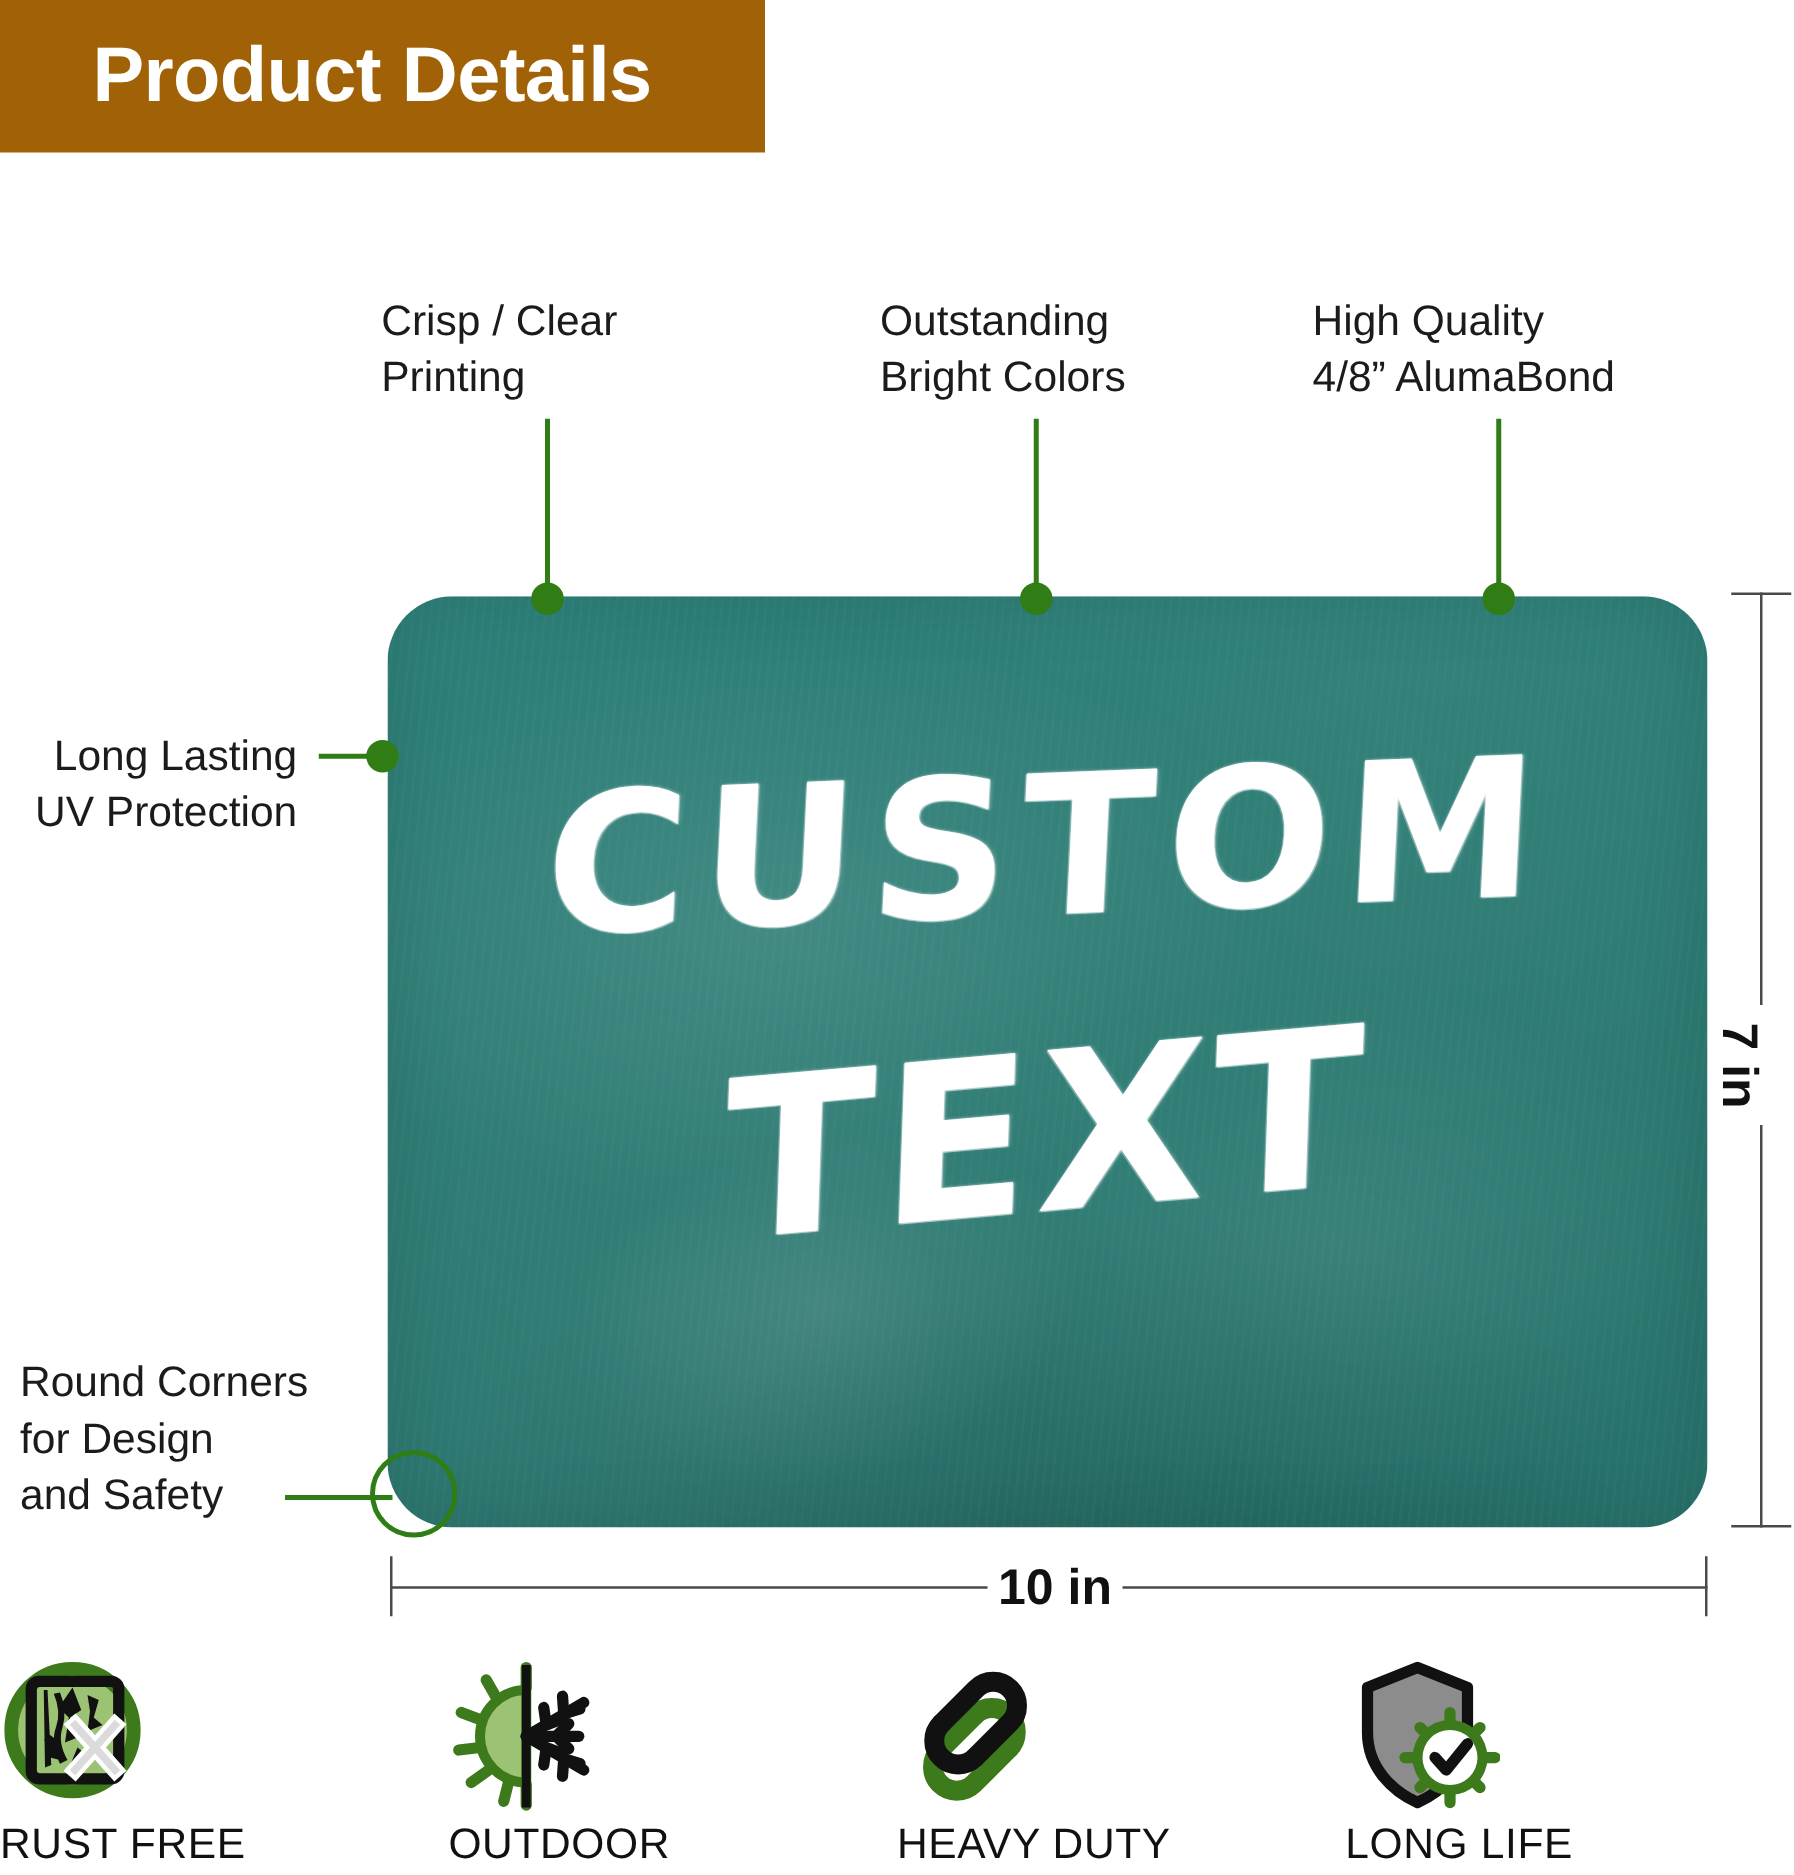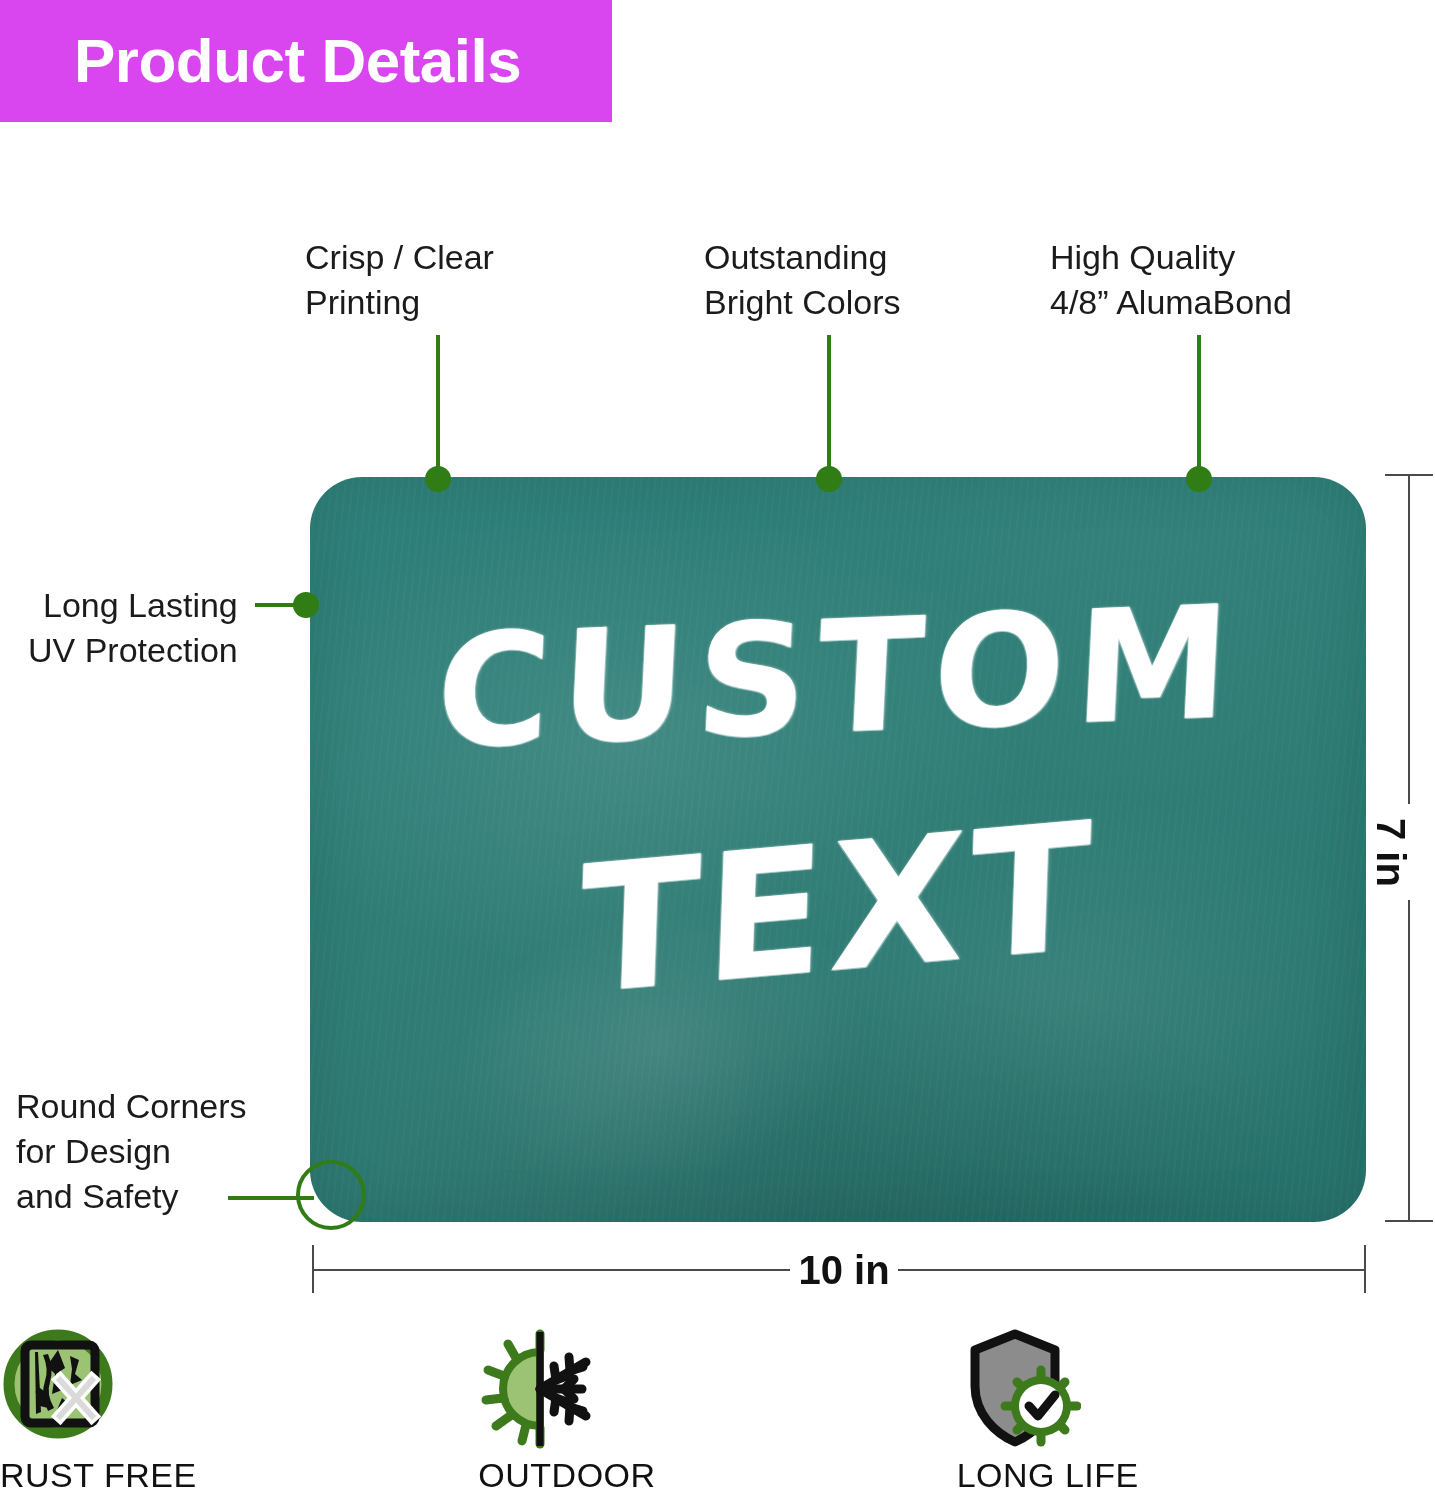--- a/index.html
+++ b/index.html
@@ -7,21 +7,21 @@
     width:1435px;height:1500px;position:relative;overflow:hidden;
     font-family:"Liberation Sans","DejaVu Sans",sans-serif;
     -webkit-font-smoothing:antialiased;
   }
 
   
   #header-banner{
     position:absolute;left:0;top:0;width:612px;height:122px;
     background:#123css;
   }
-  #header-banner{background:#d946ef;}
+  #header-banner{background:#a16207;}
   #header-title{
     position:absolute;left:74px;top:24px;
     color:#ffffff;font-size:62px;line-height:74px;font-weight:700;
     letter-spacing:-0.5px;white-space:nowrap;
   }
 
   
   #chalkboard{
     position:absolute;left:310px;top:477px;width:1056px;height:745px;
     border-radius:52px;
@@ -240,20 +240,36 @@
           <path d="M78 70 l-2 14 M78 70 l13 5"></path>
           <path d="M92 43 l-1 -14 M92 43 l13 -4"></path>
           <path d="M92 79 l-1 14 M92 79 l13 4"></path>
           <path d="M86 61 l10 -10 M86 61 l10 10"></path>
         </g>
       </svg>
     </div>
     <div class="feature-label">OUTDOOR</div>
   </div>
 
+  <div class="feature">
+    <div class="feature-icon">
+      <svg viewBox="0 0 124 122" width="124" height="122">
+        <g fill="none" stroke-linecap="round">
+          <path d="M46 66 L74 38" stroke="#3d7a1b" stroke-width="0"></path>
+
+          <path d="M62 44 L34 72 a19 19 0 0 0 27 27 L89 71" stroke="#3d7a1b" stroke-width="16" fill="none"></path>
+          <path d="M62 44 a19 19 0 0 1 27 27" stroke="#3d7a1b" stroke-width="16" fill="none"></path>
+
+          <path d="M62 78 L90 50 a19 19 0 0 0 -27 -27 L35 51" stroke="#111" stroke-width="16" fill="none"></path>
+          <path d="M62 78 a19 19 0 0 1 -27 -27" stroke="#111" stroke-width="16" fill="none"></path>
+        </g>
+      </svg>
+    </div>
+    <div class="feature-label">HEAVY DUTY</div>
+  </div>
 
   <div class="feature">
     <div class="feature-icon">
       <svg viewBox="0 0 124 122" width="124" height="122">
         <path d="M58 6 L18 22 v36 c0 28 20 47 40 56 c20 -9 40 -28 40 -56 V22 Z" fill="#8c8c8c" stroke="#111" stroke-width="9" stroke-linejoin="round"></path>
         <g>
           <circle cx="84" cy="78" r="30" fill="#3d7a1b"></circle>
           <g stroke="#3d7a1b" stroke-width="9" stroke-linecap="round">
             <line x1="84" y1="42" x2="84" y2="54"></line>
             <line x1="84" y1="102" x2="84" y2="114"></line>

